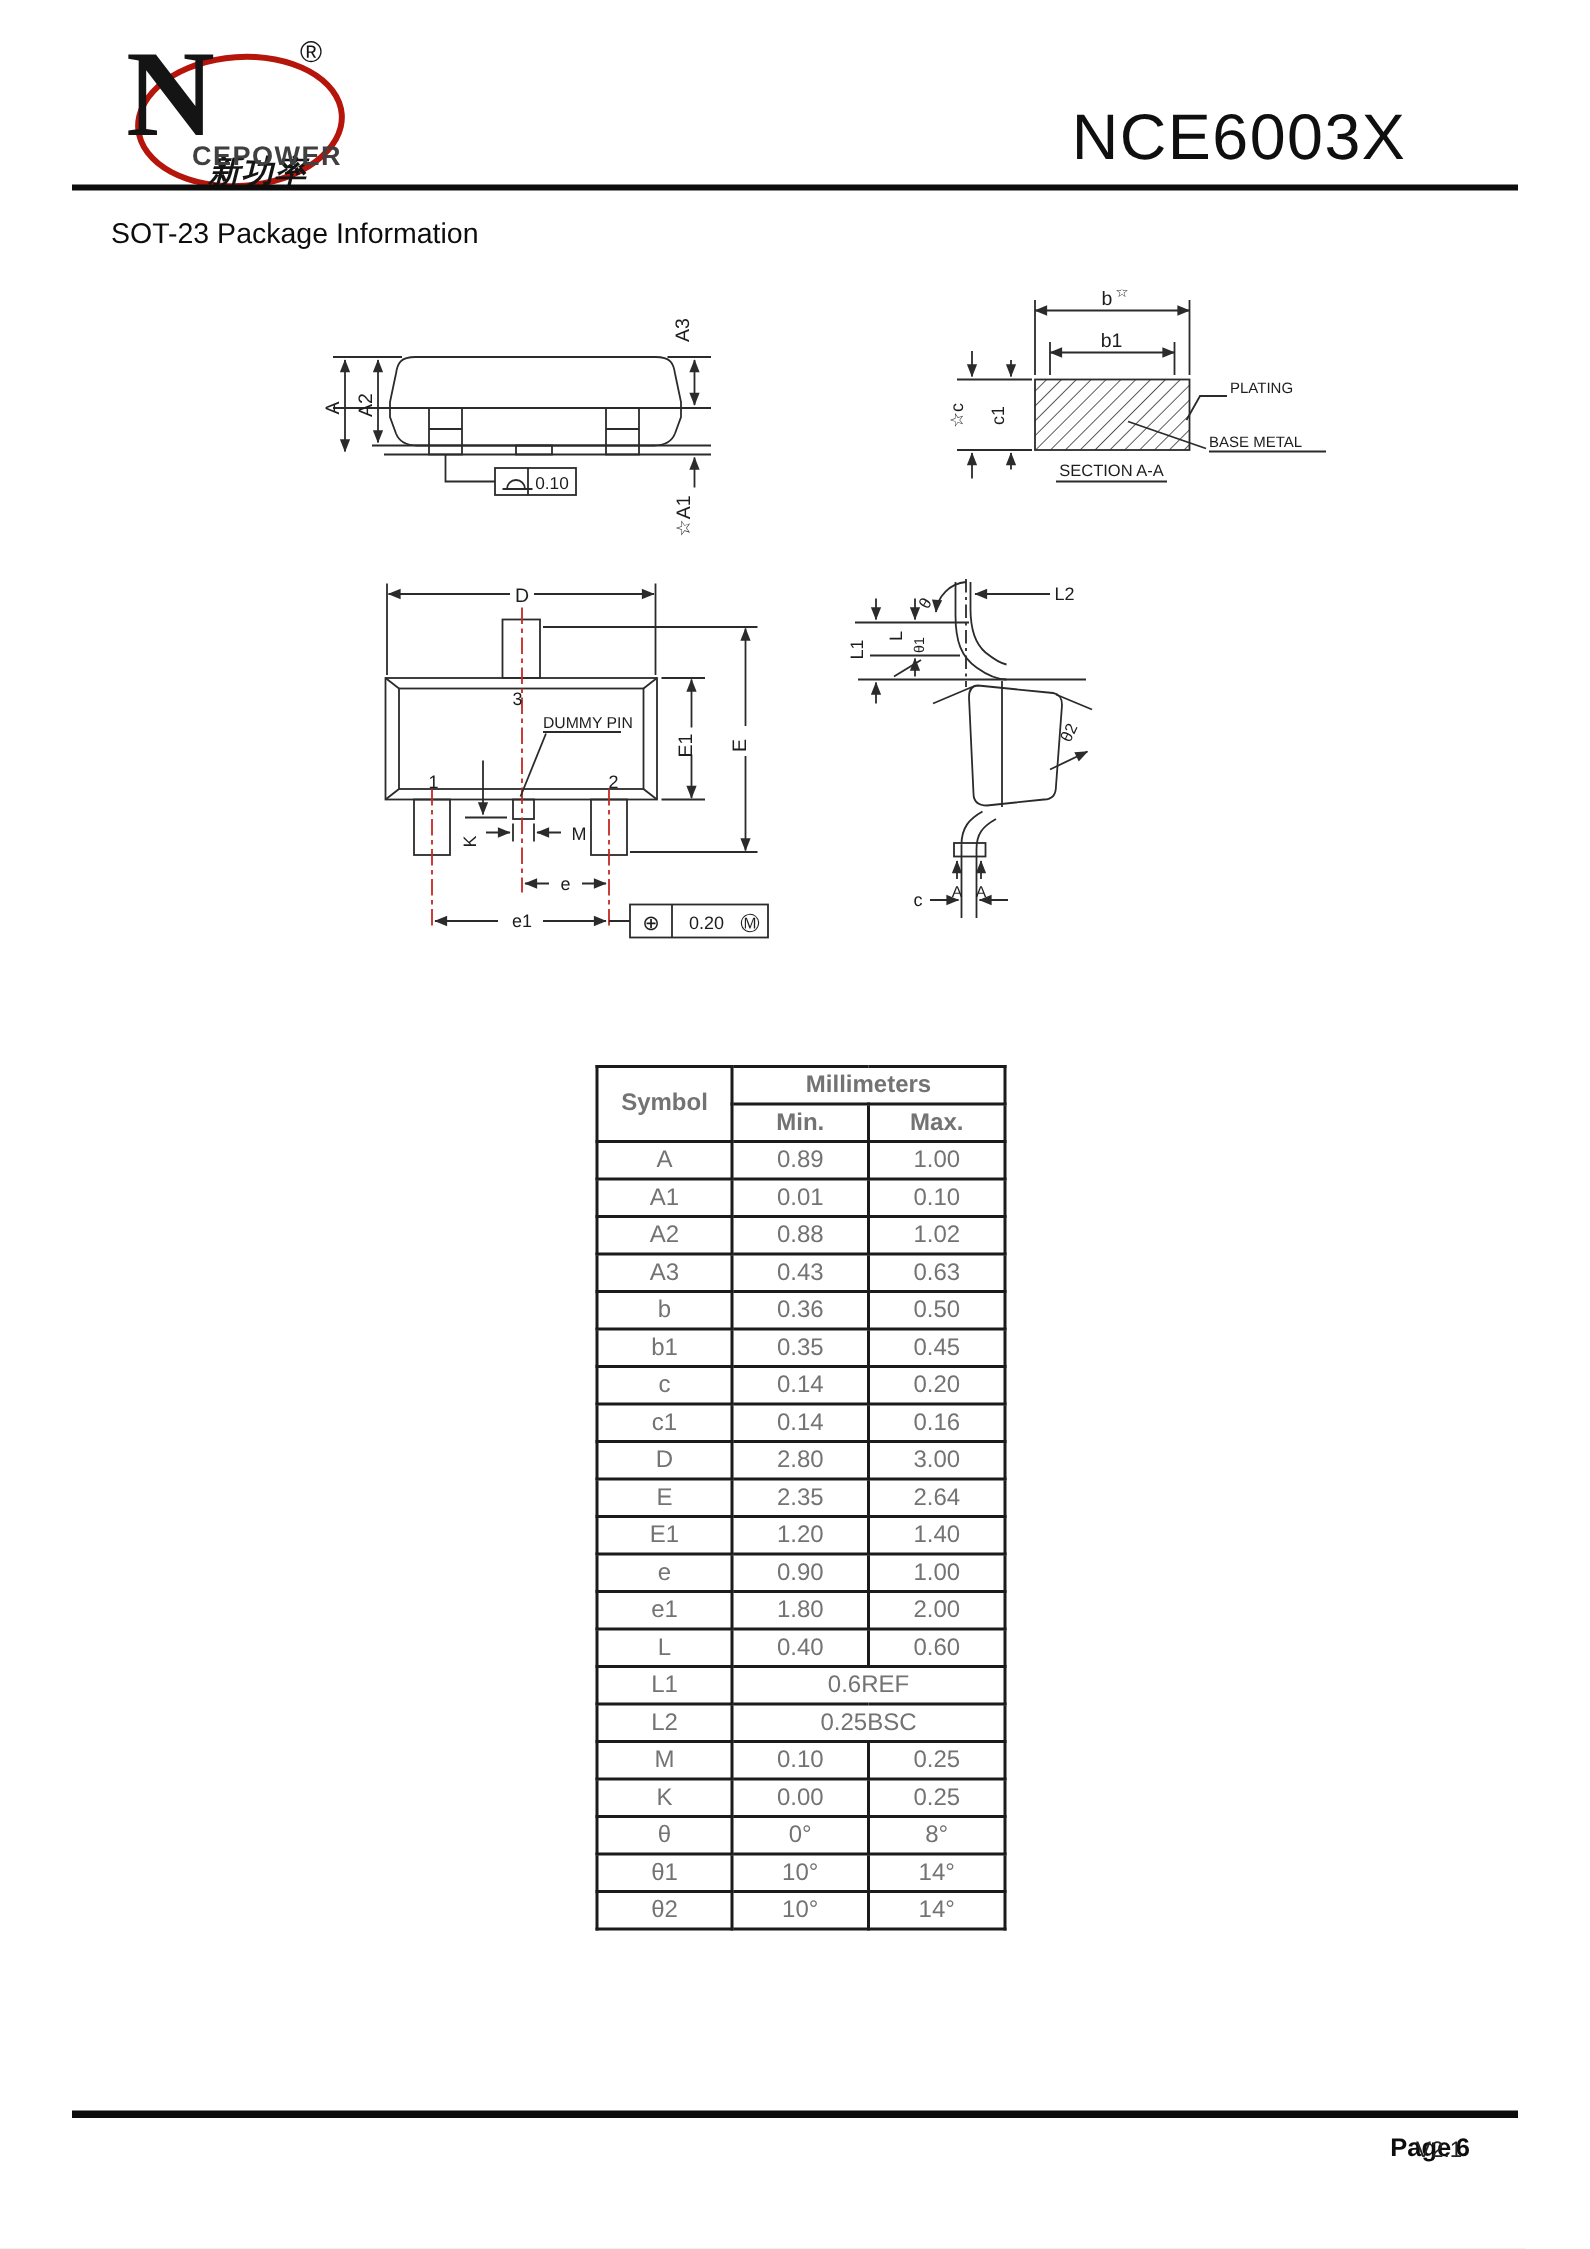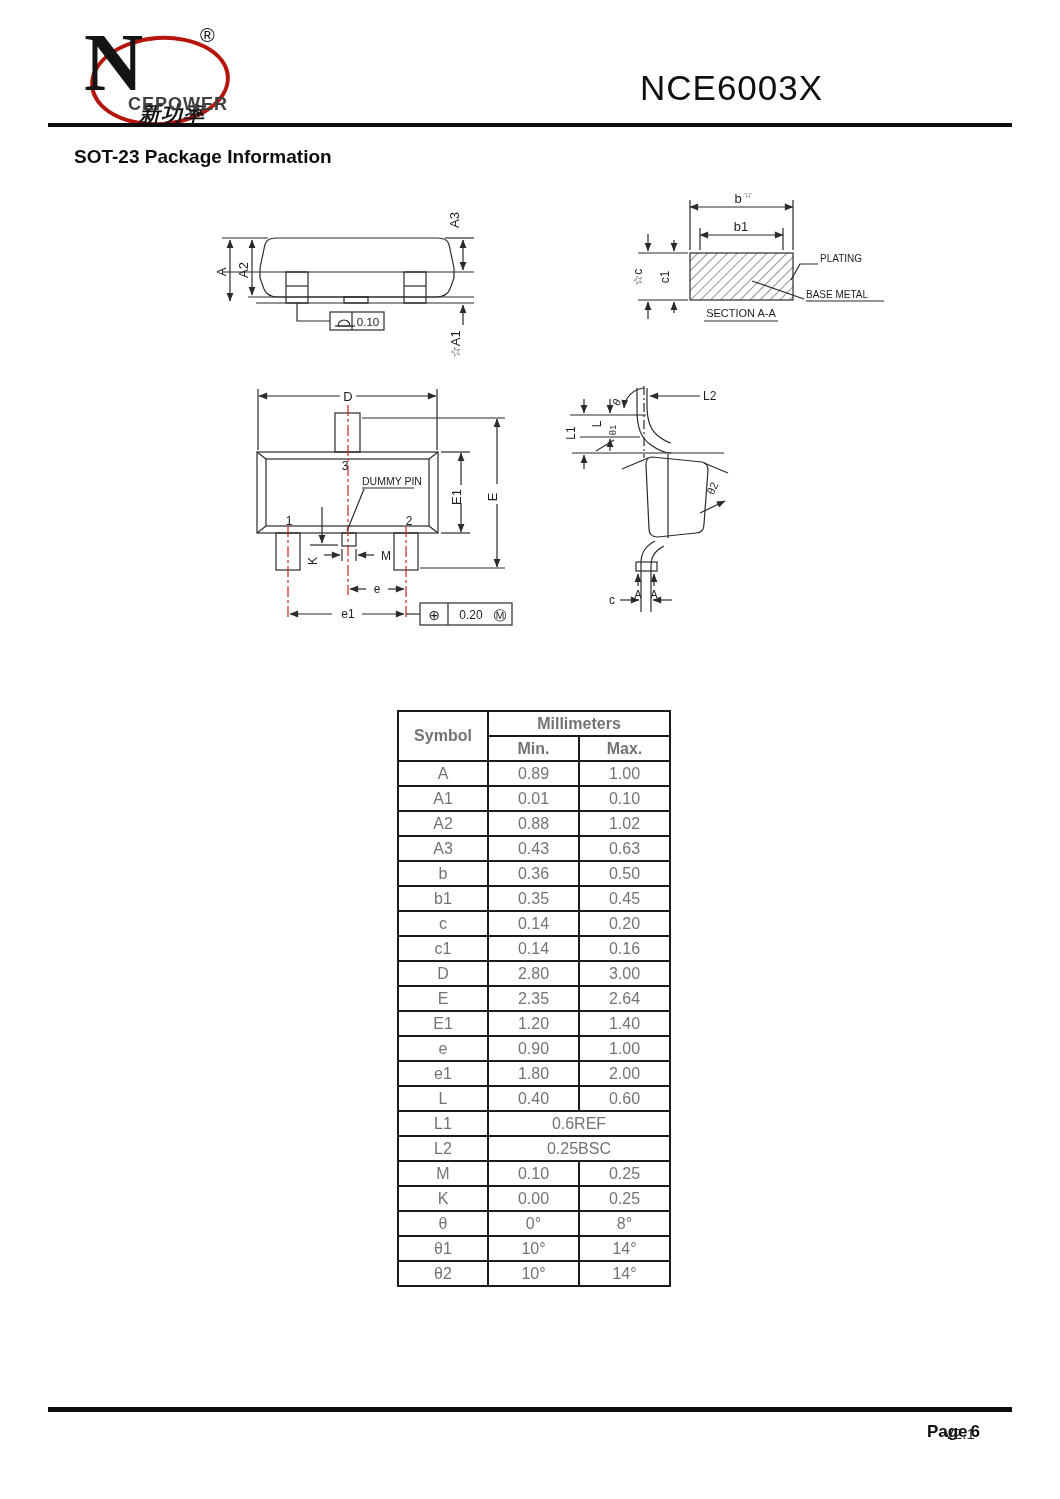--- a/index.html
+++ b/index.html
@@ -14,23 +14,23 @@
   .logo .ellipse{position:absolute;left:6px;top:14px;width:132px;height:82px;
         border:4px solid #b5150b;border-radius:50%;transform:rotate(-4deg);}
   .logo .n{position:absolute;left:0px;top:-4px;font-family:"Liberation Serif",serif;
         font-weight:bold;font-size:82px;line-height:1.1;color:#141414;}
   .logo .cjk{position:absolute;left:55px;top:30px;font-size:21px;font-weight:bold;
         font-style:italic;color:#141414;letter-spacing:1px;white-space:nowrap;margin-top:48px;}
   .logo .latin{position:absolute;left:44px;top:72px;font-family:Liberation Sans, sans-serif;
         font-weight:bold;font-size:18px;color:#404040;letter-spacing:1px;}
   .logo .reg{position:absolute;left:116px;top:2px;font-size:20px;color:#141414;}
 
-  .product{position:absolute;left:640px;top:68px;width:372px;text-align:left;
-        font-size:35px;letter-spacing:1px;color:#0f0f0f;}
-  .doc-title{position:absolute;left:74px;top:146px;font-size:19px;font-weight:bold;color:#0d0d0d;}
+  .product{position:absolute;left:640px;top:68px;width:372px;text-align:center;
+        font-size:43px;letter-spacing:1px;color:#0f0f0f;}
+  .doc-title{position:absolute;left:74px;top:146px;font-size:19px;font-weight:normal;color:#0d0d0d;}
 
   svg.drawings{position:absolute;left:200px;top:193px;}
   svg.drawings text{font-family:"Liberation Sans",sans-serif;fill:#1d1d1d;}
 
   
   table.dims{position:absolute;left:397px;top:710px;border-collapse:collapse;
         font-size:16px;color:#737373;}
   table.dims th,table.dims td{border:2px solid #1b1b1b;text-align:center;
         padding:0;height:23px;vertical-align:middle;}
   table.dims th{font-size:16px;font-weight:bold;}

